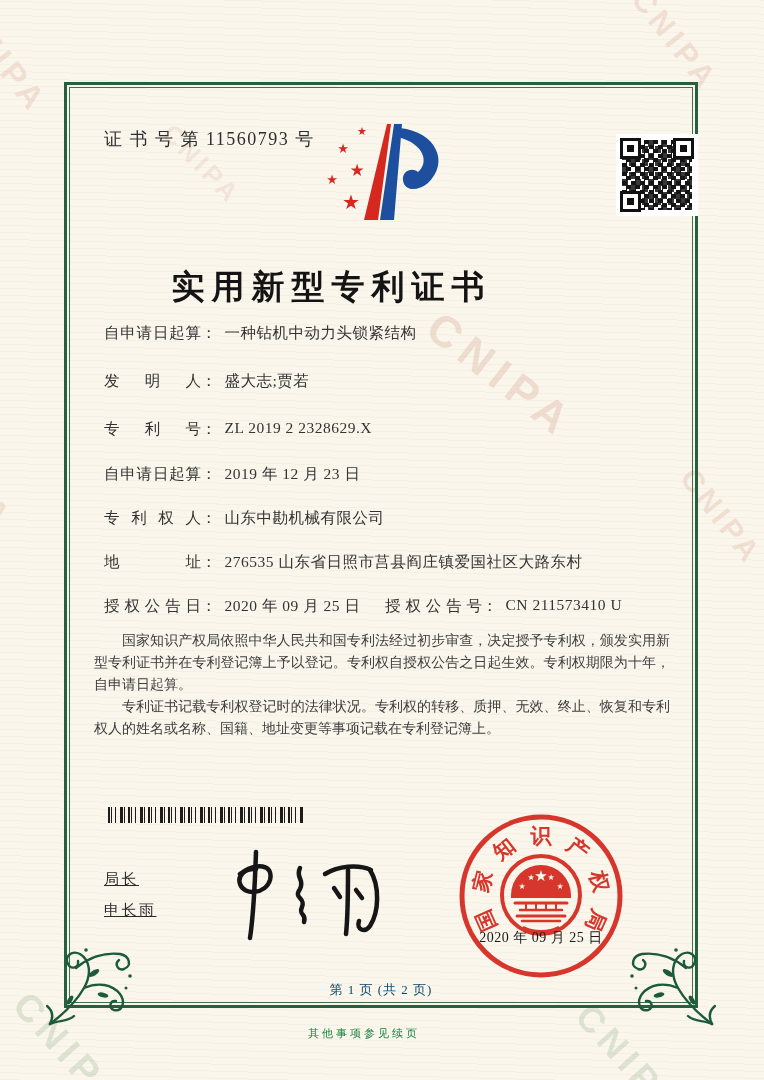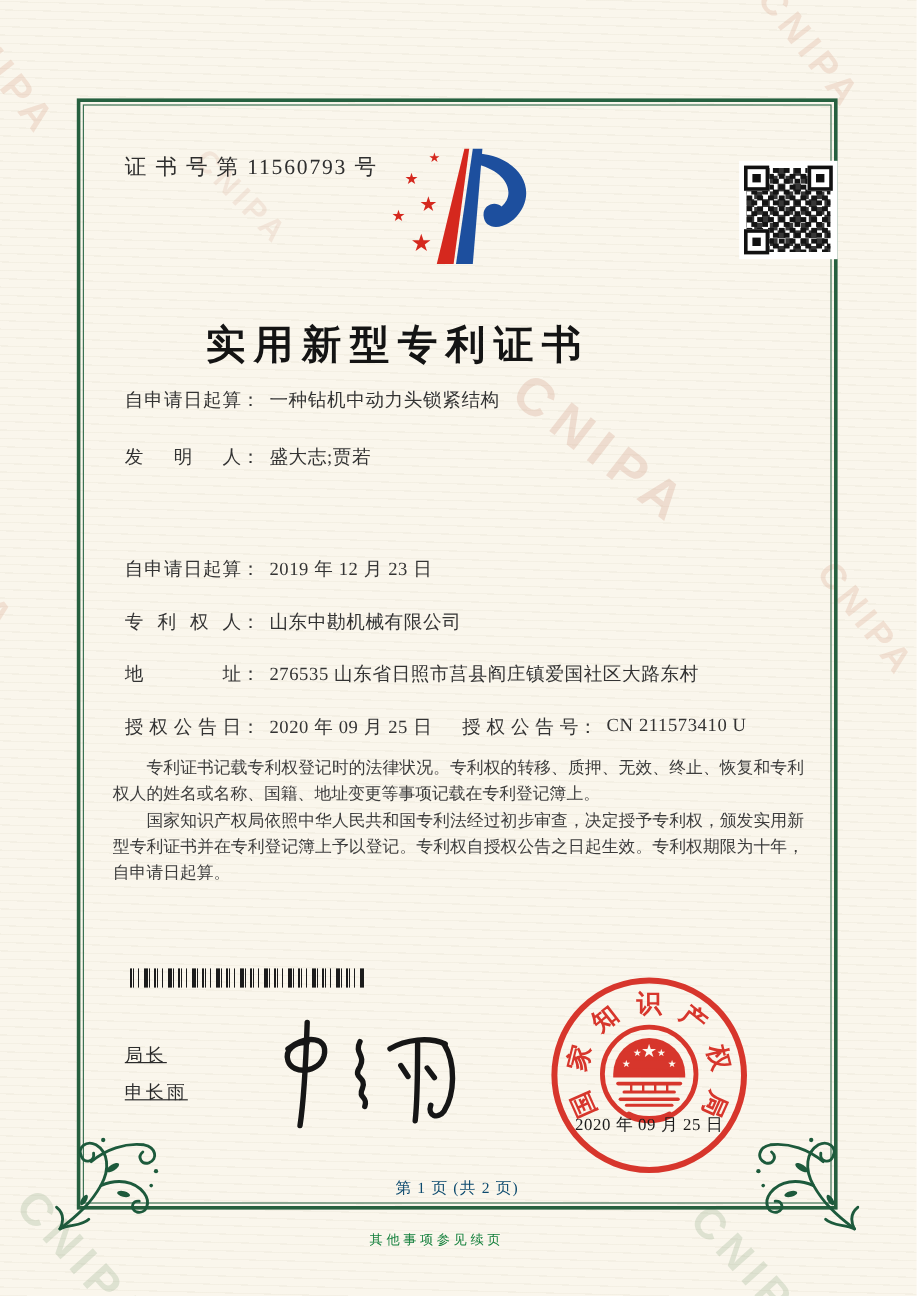--- a/index.html
+++ b/index.html
@@ -164,39 +164,42 @@
   </div>
 
   <div class="title">实用新型专利证书</div>
 
   <div class="field-row" style="top:323px">
     <span class="flabel">自申请日起算</span><span class="fcolon">：</span><span class="fvalue">一种钻机中动力头锁紧结构</span>
   </div>
   <div class="field-row" style="top:371px">
     <span class="flabel">发明人</span><span class="fcolon">：</span><span class="fvalue">盛大志;贾若</span>
   </div>
+  <div class="field-row" style="top:419px">
+    <span class="flabel">专利号</span><span class="fcolon">：</span><span class="fvalue">ZL 2019 2 2328629.X</span>
+  </div>
   <div class="field-row" style="top:464px">
     <span class="flabel">自申请日起算</span><span class="fcolon">：</span><span class="fvalue">2019 年 12 月 23 日</span>
   </div>
   <div class="field-row" style="top:508px">
     <span class="flabel">专利权人</span><span class="fcolon">：</span><span class="fvalue">山东中勘机械有限公司</span>
   </div>
   <div class="field-row" style="top:552px">
     <span class="flabel">地址</span><span class="fcolon">：</span><span class="fvalue">276535 山东省日照市莒县阎庄镇爱国社区大路东村</span>
   </div>
   <div class="field-row" style="top:596px">
     <span class="flabel">授权公告日</span><span class="fcolon">：</span><span class="fvalue">2020 年 09 月 25 日</span>
     <span class="pair2">
       <span class="flabel">授权公告号</span><span class="fcolon">：</span><span class="fvalue">CN 211573410 U</span>
     </span>
   </div>
 
   <div class="body-text">
+    <p>国家知识产权局依照中华人民共和国专利法经过初步审查，决定授予专利权，颁发实用新型专利证书并在专利登记簿上予以登记。专利权自授权公告之日起生效。专利权期限为十年，自申请日起算。</p>
     <p>专利证书记载专利权登记时的法律状况。专利权的转移、质押、无效、终止、恢复和专利权人的姓名或名称、国籍、地址变更等事项记载在专利登记簿上。</p>
-    <p>国家知识产权局依照中华人民共和国专利法经过初步审查，决定授予专利权，颁发实用新型专利证书并在专利登记簿上予以登记。专利权自授权公告之日起生效。专利权期限为十年，自申请日起算。</p>
   </div>
 
   <div class="barcode"></div>
 
   <div class="official official-title">局长</div>
   <div class="official official-name">申长雨</div>
 
   <svg class="signature" width="180" height="100" viewBox="0 0 180 100">
     <g fill="none" stroke="#161616" stroke-width="4.5" stroke-linecap="round">
       <path d="M 18 32 C 34 20 52 22 48 38 C 44 52 22 54 18 42 C 15 33 24 26 34 27"></path>

